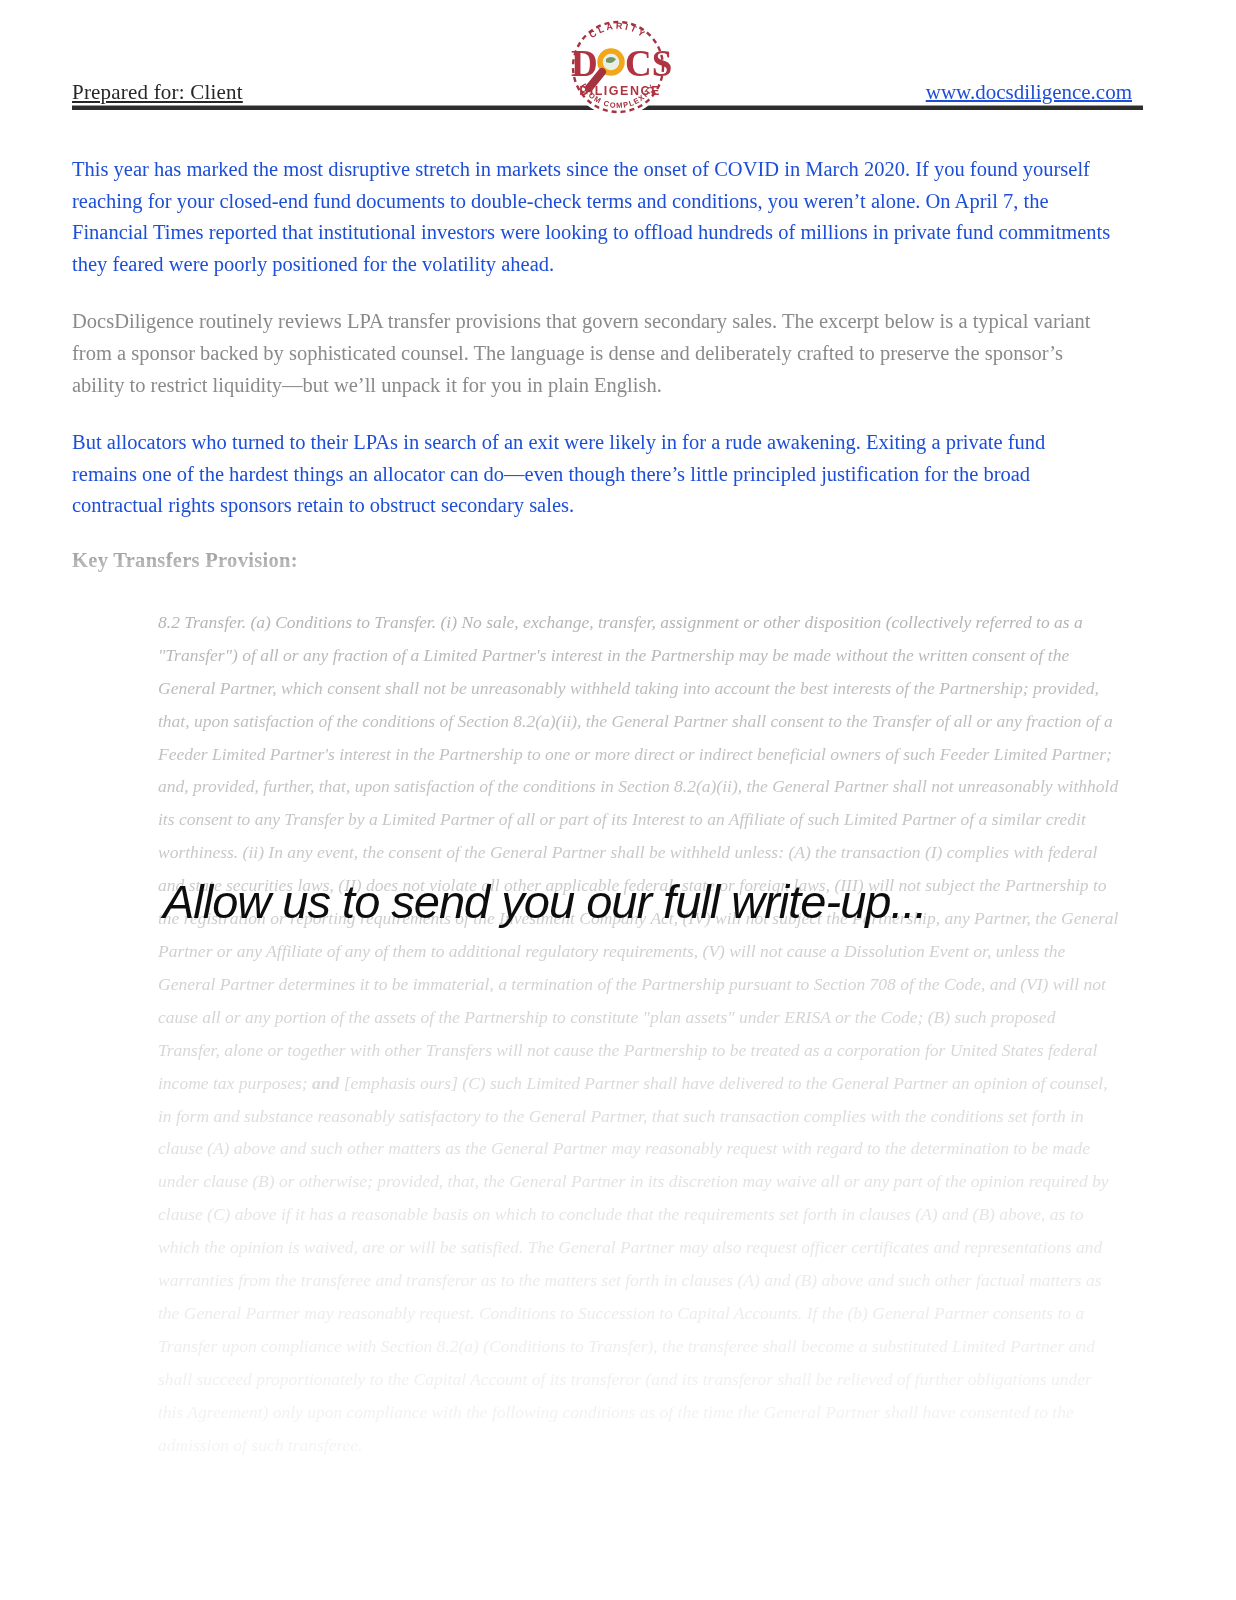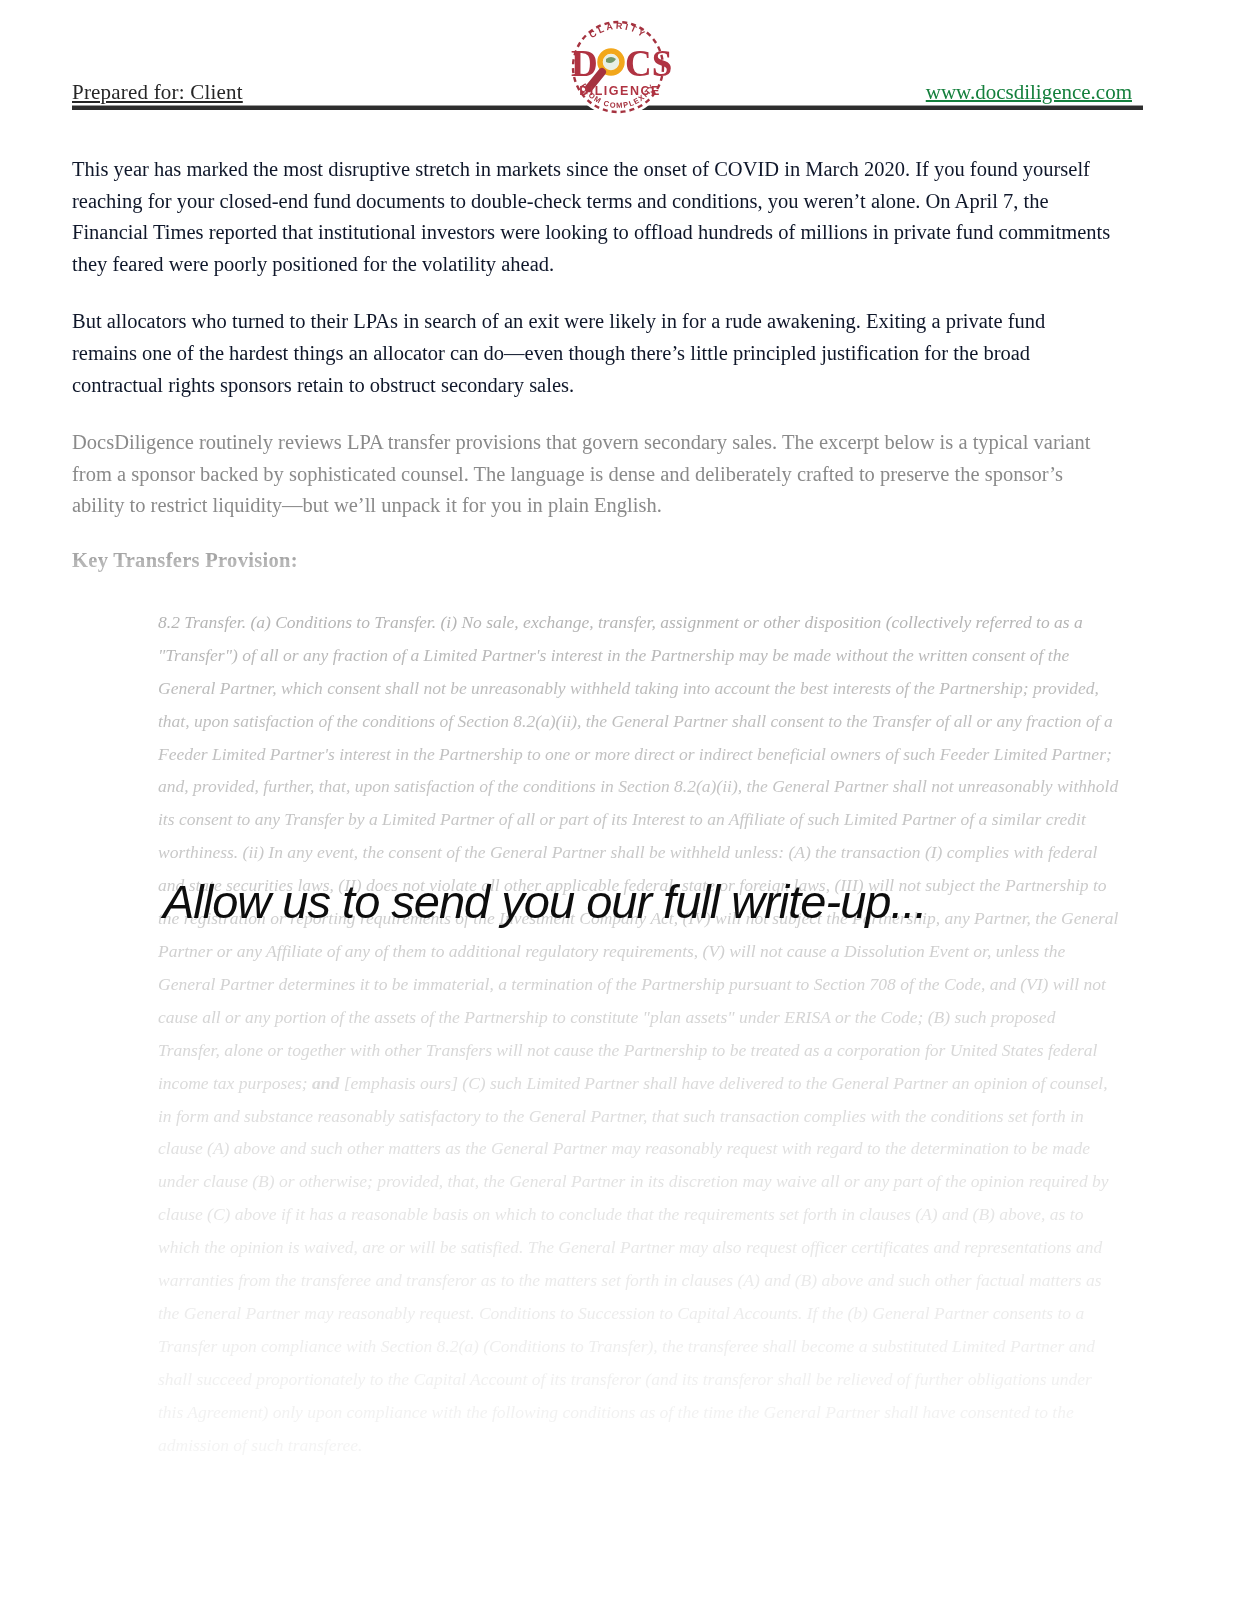--- a/index.html
+++ b/index.html
@@ -14,38 +14,38 @@
   .header-rule{
     position:absolute;left:72px;right:93px;top:105px;height:4px;
     background:#2e2e2e;border-top:1px solid #9a9a9a;
   }
   .prepared-for{
     position:absolute;left:72px;top:80px;
     font-size:21px;color:#262626;letter-spacing:0.2px;text-decoration:underline;
   }
   .site-link{
     position:absolute;right:104px;top:80px;
-    font-size:21px;color:#15803d;text-decoration:underline;
+    font-size:21px;color:#1d4ed8;text-decoration:underline;
     text-decoration-thickness:2px;cursor:pointer;
   }
   .logo-wrap{
     position:absolute;left:50%;top:10px;transform:translateX(-50%);
     width:110px;height:120px;z-index:3;
   }
   
   .content{
     position:absolute;left:72px;top:128px;width:1041px;z-index:1;
   }
   .doc-title{
     margin:0;text-align:center;
     font-size:23px;font-weight:bold;color:#1e1e1e;
   }
   .body-para{
     margin:26px 0 0 0;
-    font-size:20.5px;line-height:31.6px;color:#0f172a;
+    font-size:20.5px;line-height:31.6px;color:#1d4ed8;
   }
   .body-para.faded{color:#8a8a8a;}
   .section-heading{
     margin:27px 0 0 0;
     font-size:20.5px;font-weight:bold;color:#a6a6a6;letter-spacing:0.3px;
   }
   .lpa-quote{
     margin:34px 0 0 86px;width:963px;
     font-style:italic;
     font-size:17.5px;line-height:32.9px;color:#9a9a9a;
@@ -105,23 +105,23 @@
       <text x="57" y="85" font-size="12.5" font-weight="bold" fill="#b03342" text-anchor="middle" letter-spacing="1.5" font-family="Liberation Sans, sans-serif">DILIGENCE</text>
       <path d="M18 80 l5 2 l-5 2 z" fill="#b03342"></path>
       <path d="M92 80 l-5 2 l5 2 z" fill="#b03342"></path>
     </svg>
   </div>
 
   <div class="content">
 
     <p class="body-para">This year has marked the most disruptive stretch in markets since the onset of COVID in March 2020. If you found yourself reaching for your closed-end fund documents to double-check terms and conditions, you weren’t alone. On April 7, the Financial Times reported that institutional investors were looking to offload hundreds of millions in private fund commitments they feared were poorly positioned for the volatility ahead.</p>
 
+    <p class="body-para faded">DocsDiligence routinely reviews LPA transfer provisions that govern secondary sales. The excerpt below is a typical variant from a sponsor backed by sophisticated counsel. The language is dense and deliberately crafted to preserve the sponsor’s ability to restrict liquidity—but we’ll unpack it for you in plain English.</p>
+
     <p class="body-para">But allocators who turned to their LPAs in search of an exit were likely in for a rude awakening. Exiting a private fund remains one of the hardest things an allocator can do—even though there’s little principled justification for the broad contractual rights sponsors retain to obstruct secondary sales.</p>
-
-    <p class="body-para faded">DocsDiligence routinely reviews LPA transfer provisions that govern secondary sales. The excerpt below is a typical variant from a sponsor backed by sophisticated counsel. The language is dense and deliberately crafted to preserve the sponsor’s ability to restrict liquidity—but we’ll unpack it for you in plain English.</p>
 
     <h2 class="section-heading">Key Transfers Provision:</h2>
 
     <p class="lpa-quote"><span>8.2 Transfer. (a) Conditions to Transfer. (i) No sale, exchange, transfer, assignment or other disposition (collectively referred to as a "Transfer") of all or any fraction of a Limited Partner's interest in the Partnership may be made without the written consent of the General Partner, which consent shall not be unreasonably withheld taking into account the best interests of the Partnership; provided, that, upon satisfaction of the conditions of Section 8.2(a)(ii), the General Partner shall consent to the Transfer of all or any fraction of a Feeder Limited Partner's interest in the Partnership to one or more direct or indirect beneficial owners of such Feeder Limited Partner; and, provided, further, that, upon satisfaction of the conditions in Section 8.2(a)(ii), the General Partner shall not unreasonably withhold its consent to any Transfer by a Limited Partner of all or part of its Interest to an Affiliate of such Limited Partner of a similar credit worthiness. (ii) In any event, the consent of the General Partner shall be withheld unless: (A) the transaction (I) complies with federal and state securities laws, (II) does not violate all other applicable federal, state or foreign laws, (III) will not subject the Partnership to the registration or reporting requirements of the Investment Company Act, (IV) will not subject the Partnership, any Partner, the General Partner or any Affiliate of any of them to additional regulatory requirements, (V) will not cause a Dissolution Event or, unless the General Partner determines it to be immaterial, a termination of the Partnership pursuant to Section 708 of the Code, and (VI) will not cause all or any portion of the assets of the Partnership to constitute "plan assets" under ERISA or the Code; (B) such proposed Transfer, alone or together with other Transfers will not cause the Partnership to be treated as a corporation for United States federal income tax purposes; </span><b>and</b><span> [emphasis ours] (C) such Limited Partner shall have delivered to the General Partner an opinion of counsel, in form and substance reasonably satisfactory to the General Partner, that such transaction complies with the conditions set forth in clause (A) above and such other matters as the General Partner may reasonably request with regard to the determination to be made under clause (B) or otherwise; provided, that, the General Partner in its discretion may waive all or any part of the opinion required by clause (C) above if it has a reasonable basis on which to conclude that the requirements set forth in clauses (A) and (B) above, as to which the opinion is waived, are or will be satisfied. The General Partner may also request officer certificates and representations and warranties from the transferee and transferor as to the matters set forth in clauses (A) and (B) above and such other factual matters as the General Partner may reasonably request. Conditions to Succession to Capital Accounts. If the (b) General Partner consents to a Transfer upon compliance with Section 8.2(a) (Conditions to Transfer), the transferee shall become a substituted Limited Partner and shall succeed proportionately to the Capital Account of its transferor (and its transferor shall be relieved of further obligations under this Agreement) only upon compliance with the following conditions as of the time the General Partner shall have consented to the admission of such transferee.</span></p>
   </div>
 
   <div class="fade-overlay"></div>
 
   <div class="cta-overlay">Allow us to send you our full write-up...</div>
 

